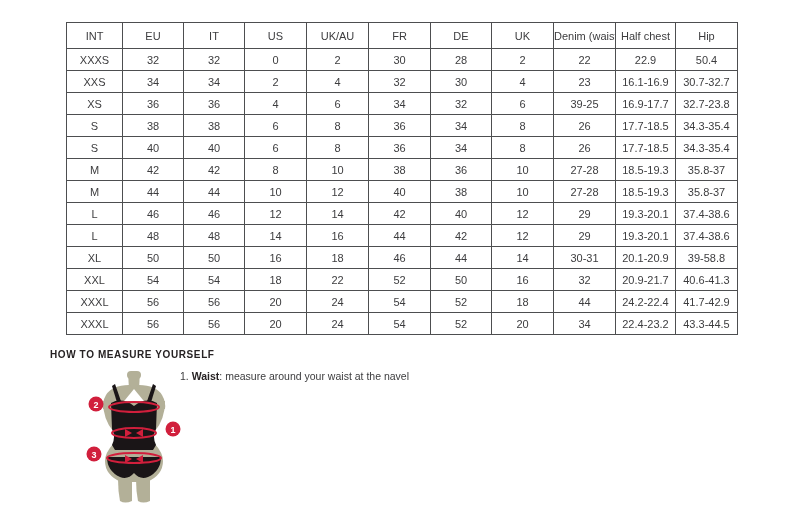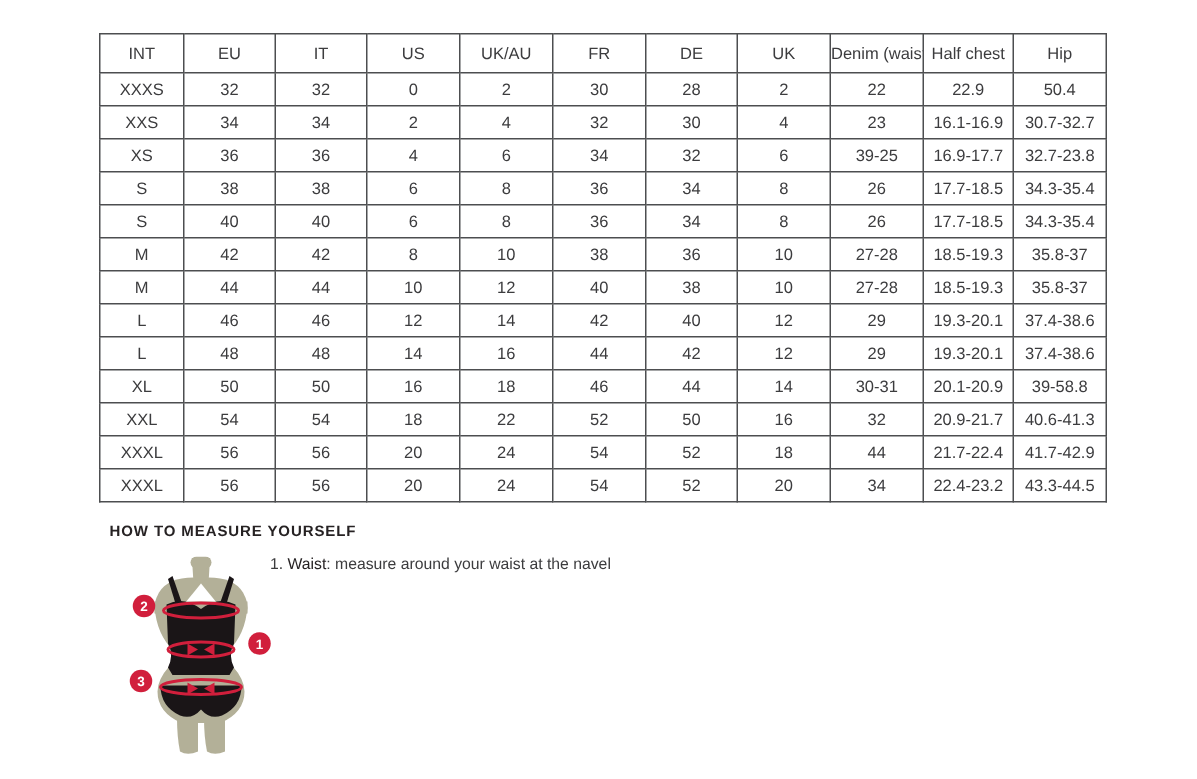--- a/index.html
+++ b/index.html
@@ -27,39 +27,39 @@
     color: #3c3c3e;
     padding: 0;
     white-space: nowrap;
     overflow: hidden;
   }
   .size-table th { height: 26px; }
   .size-table td { height: 22px; }
   
   .measure-title {
     position: absolute;
-    left: 73px; top: 349px;
+    left: 50px; top: 349px;
     font-size: 10px;
     font-weight: 700;
     letter-spacing: 0.6px;
     color: #262223;
   }
   .measure-steps {
     position: absolute;
     left: 180px; top: 370px;
     list-style: none;
   }
   .measure-step {
     font-size: 10.5px;
     color: #3c3c3e;
     height: 20px;
     line-height: 13px;
     white-space: nowrap;
   }
-  .measure-step b { color: #262223; font-weight: 400; }
+  .measure-step b { color: #262223; font-weight: 700; }
   .measure-figure {
     position: absolute;
     left: 82px; top: 371px;
     width: 104px; height: 134px;
   }
 </style>
 </head>
 <body>
 
 <table class="size-table">
@@ -238,21 +238,21 @@
       <tr>
         <td>XXXL</td>
         <td>56</td>
         <td>56</td>
         <td>20</td>
         <td>24</td>
         <td>54</td>
         <td>52</td>
         <td>18</td>
         <td>44</td>
-        <td>21.7-22.4</td>
+        <td>24.2-22.4</td>
         <td>41.7-42.9</td>
       </tr>
       <tr>
         <td>XXXL</td>
         <td>56</td>
         <td>56</td>
         <td>20</td>
         <td>24</td>
         <td>54</td>
         <td>52</td>

